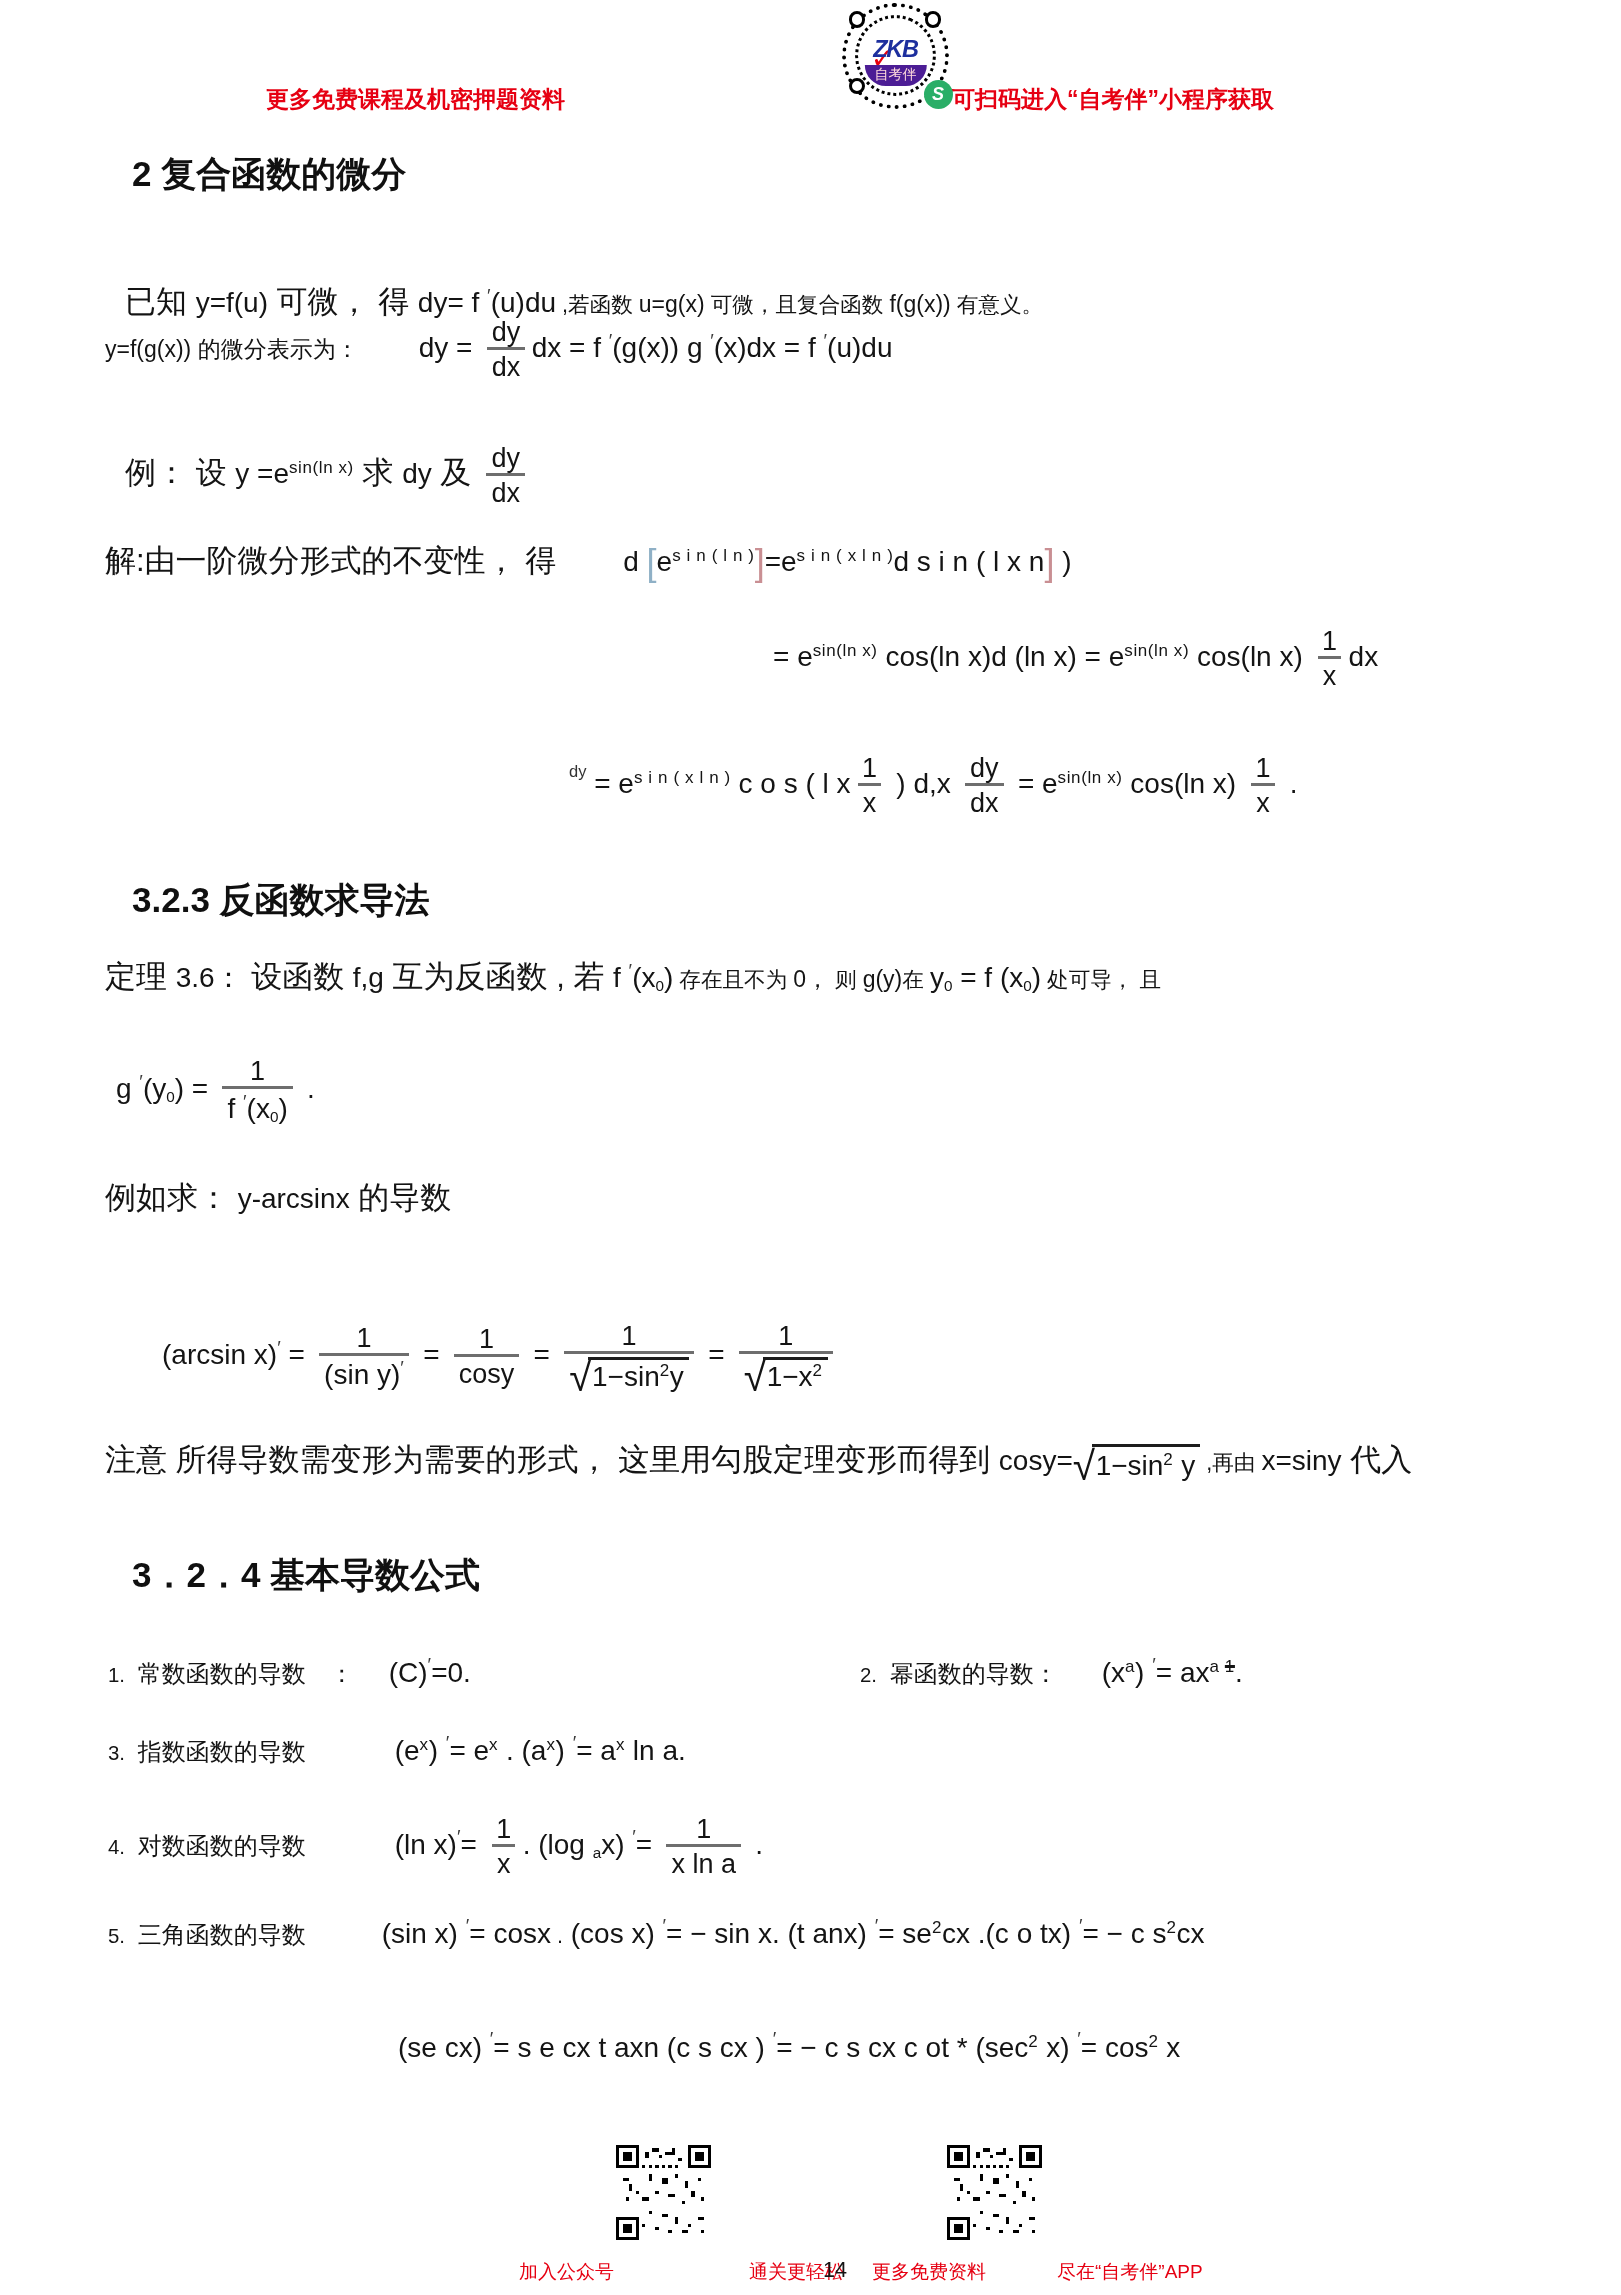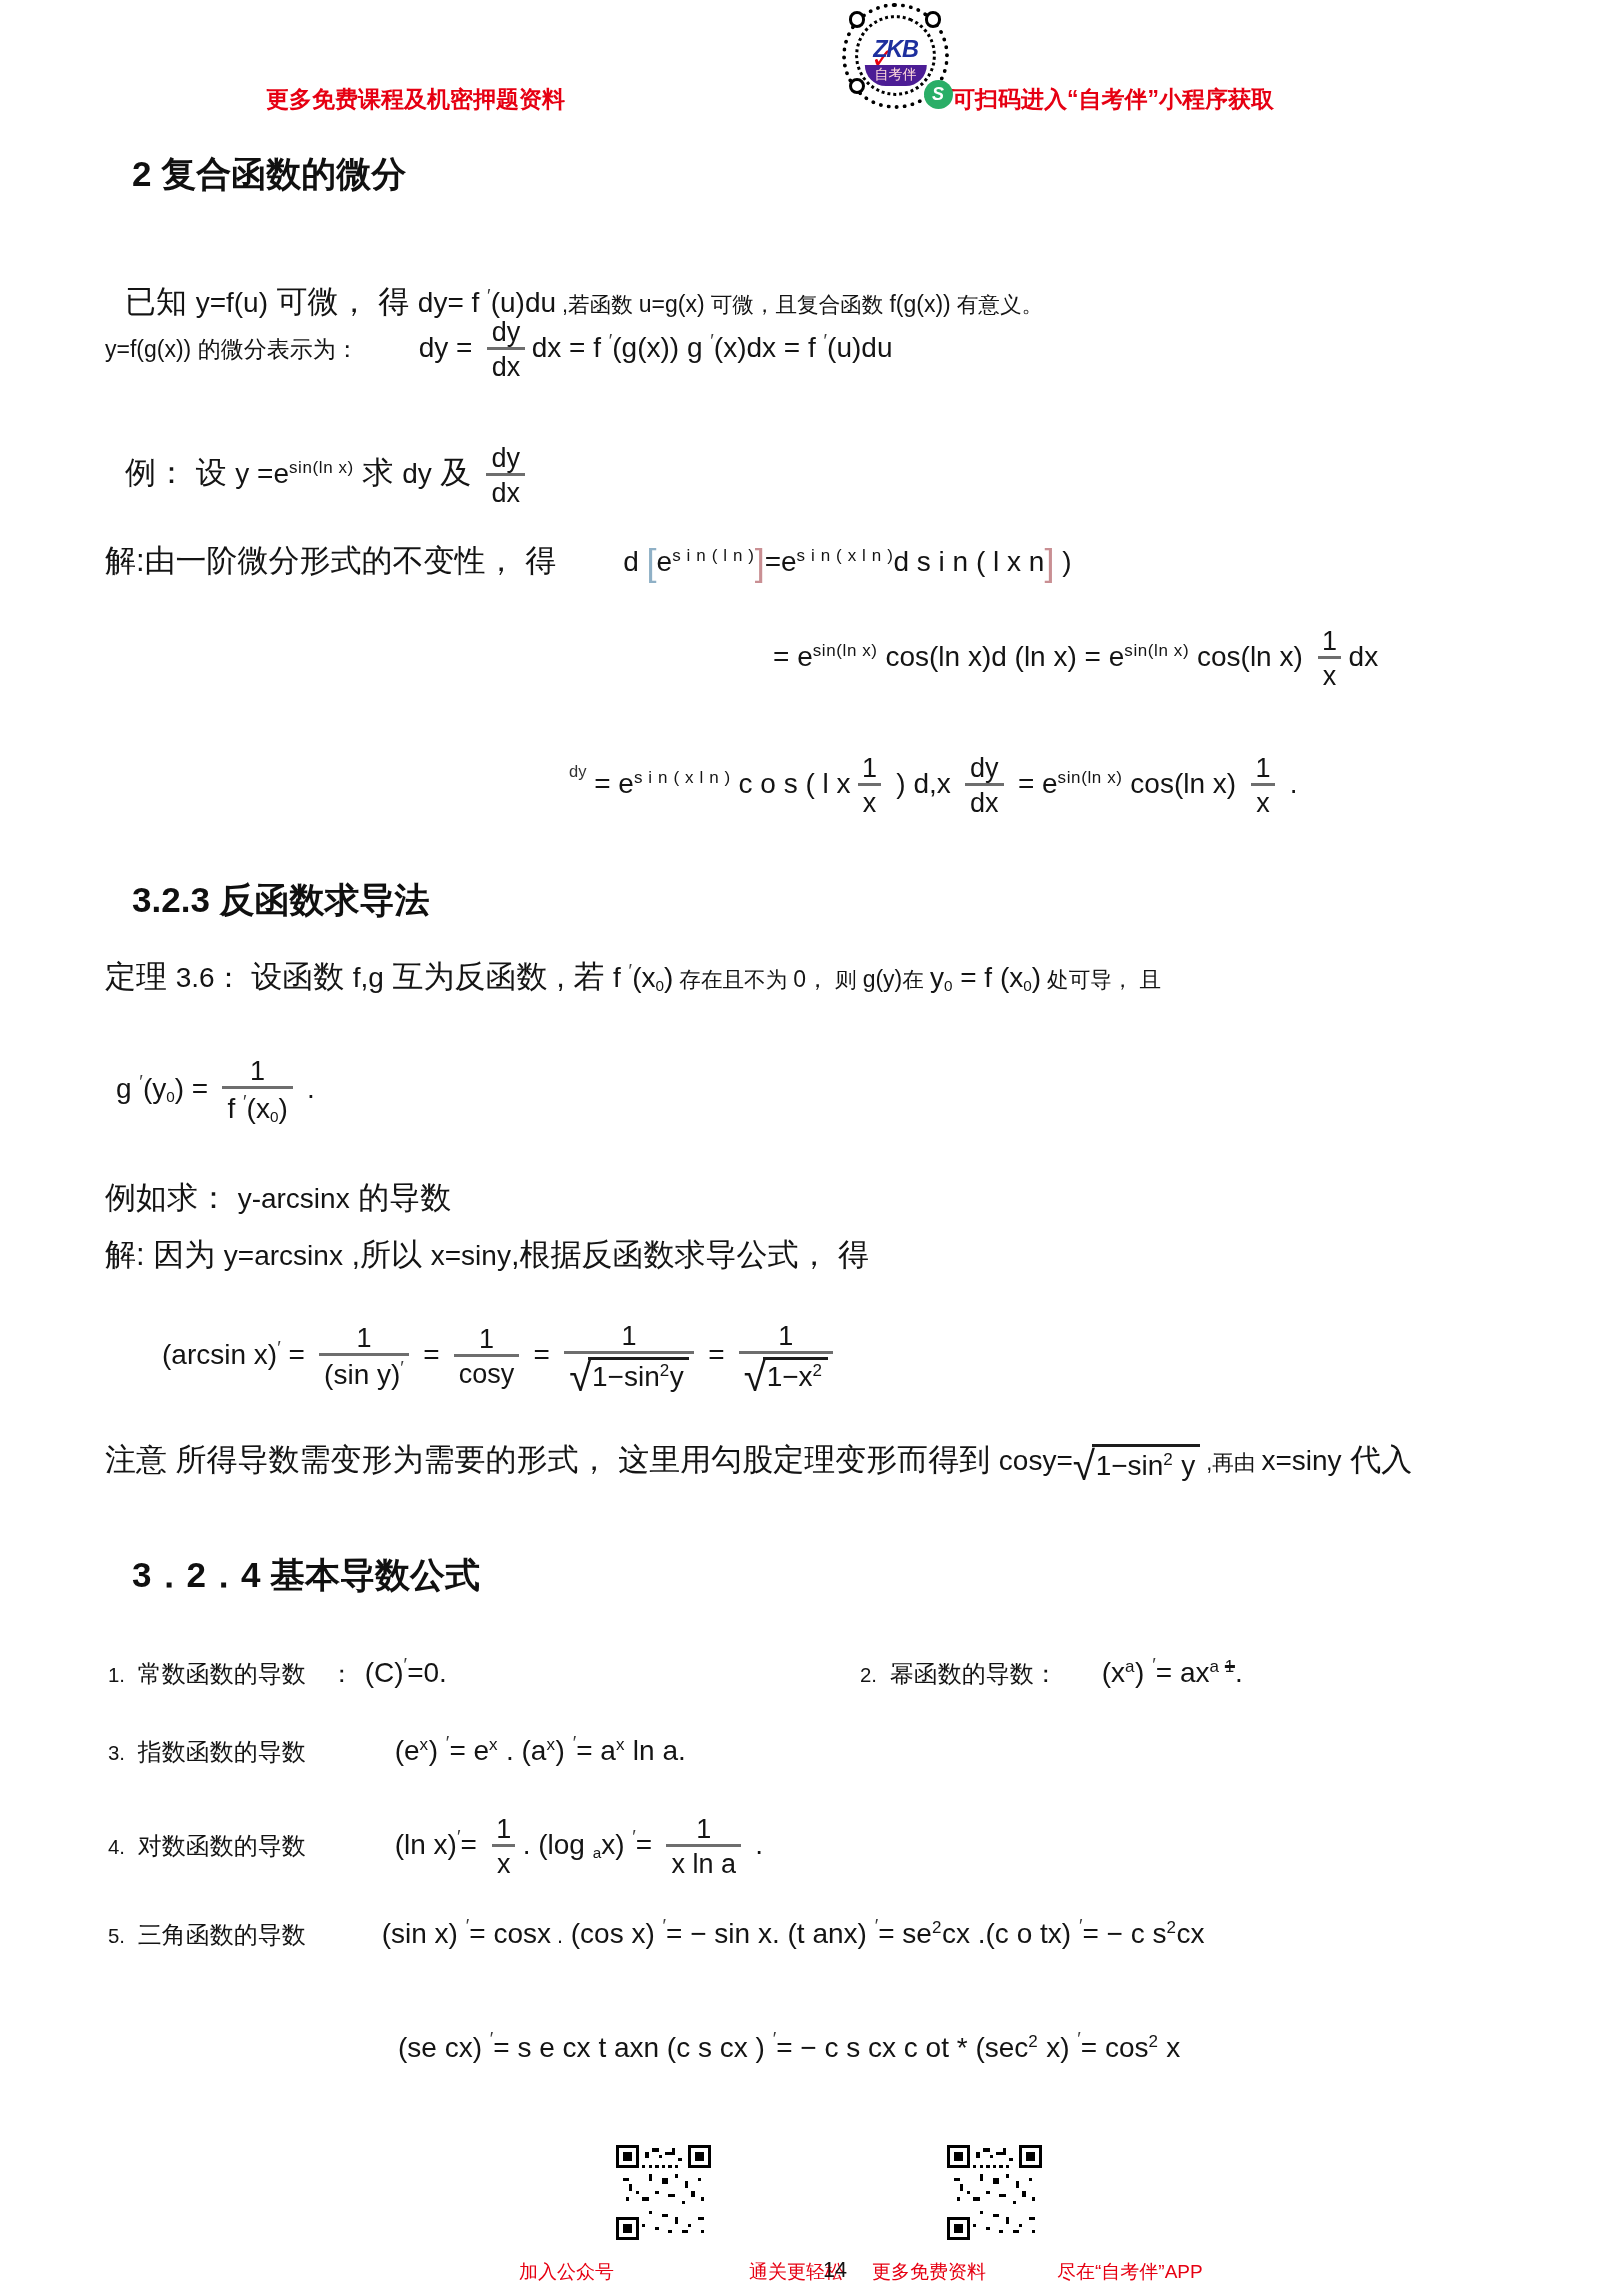--- a/index.html
+++ b/index.html
@@ -165,21 +165,20 @@
 
   <div class="line" style="left:105px;top:956px"><span class="cn">定理 </span><span class="m">3.6：</span><span class="cn">  设函数 </span><span class="m">f,g</span><span class="cn">  互为反函数 , 若 </span><span class="m">f </span><span class="pr">′</span><span class="m">(x</span><span class="sub">0</span><span class="m">)</span><span class="sm"> 存在且不为  </span><span class="smm">0，</span><span class="sm"> 则  </span><span class="smm">g(y)</span><span class="sm">在 </span><span class="m">y</span><span class="sub">0</span><span class="m"> = </span><span class="m">f (x</span><span class="sub">0</span><span class="m">)</span><span class="sm"> 处可导， 且</span></div>
 
   <div class="line" style="left:116px;top:1057px"><span class="m">g </span><span class="pr">′</span><span class="m">(y</span><span class="sub">0</span><span class="m">) = </span><span class="frac">
         <span class="num">1</span>
         <span class="den"><span class="m">f </span><span class="pr">′</span><span class="m">(x</span><span class="sub">0</span><span class="m">)</span></span>
       </span><span class="m"> .</span></div>
 
   <div class="line" style="left:105px;top:1177px"><span class="cn">例如求：  </span><span class="m">y-arcsinx</span><span class="cn"> 的导数</span></div>
 
-  <div class="line" style="left:105px;top:1234px"><span class="cn">解: 因为 </span><span class="m">y=arcsinx</span><span class="cn"> ,所以 </span><span class="m">x=siny</span><span class="cn">,根据反函数求导公式， 得</span></div>
 
   <div class="line" style="left:162px;top:1322px"><span class="m">(arcsin x)</span><span class="pr">′</span><span class="m"> = </span><span class="frac">
         <span class="num">1</span>
         <span class="den"><span class="m">(sin y)</span><span class="pr">′</span></span>
       </span><span class="m"> = </span><span class="frac">
         <span class="num">1</span>
         <span class="den">cosy</span>
       </span><span class="m"> = </span><span class="frac">
         <span class="num">1</span>
         <span class="den"><span class="sqrt">
@@ -195,21 +194,21 @@
       </span></div>
 
   <div class="line" style="left:105px;top:1439px"><span class="cn">注意  所得导数需变形为需要的形式，   这里用勾股定理变形而得到   </span><span class="m">cosy=</span><span class="sqrt">
         <span class="rad">√</span>
         <span class="radicand"><span class="m">1−sin</span><span class="sup">2</span><span class="m"> y</span></span>
       </span><span class="sm"> ,再由 </span><span class="m">x=siny</span><span class="cn"> 代入</span></div>
 
   <div class="h1" style="left:107px;top:1552px">3．2．4 基本导数公式</div>
 
   <div class="line" style="left:108px;top:1653px">
-    <span class="itemno">1.</span><span class="itemlabel">常数函数的导数　：</span><span class="formula" style="margin-left:11px"><span class="m">(C)</span><span class="prh">′</span><span class="m">=</span><span class="m">0.</span></span>
+    <span class="itemno">1.</span><span class="itemlabel">常数函数的导数　：</span><span class="formula" style="margin-left:35px"><span class="m">(C)</span><span class="prh">′</span><span class="m">=</span><span class="m">0.</span></span>
   </div>
   <div class="line" style="left:860px;top:1653px">
     <span class="itemno">2.</span><span class="itemlabel">幂函数的导数：</span><span class="formula" style="margin-left:44px"><span class="m">(x</span><span class="sup">a</span><span class="m">) </span><span class="prh">′</span><span class="m">= ax</span><span class="sup">a </span><span class="sup strike">1</span><span class="m">.</span></span>
   </div>
   <div class="line" style="left:108px;top:1731px">
     <span class="itemno">3.</span><span class="itemlabel">指数函数的导数</span><span class="formula" style="margin-left:89px"><span class="m">(e</span><span class="sup">x</span><span class="m">) </span><span class="prh">′</span><span class="m">= e</span><span class="sup">x</span><span class="m"> .</span><span class="m">     (a</span><span class="sup">x</span><span class="m">) </span><span class="prh">′</span><span class="m">= a</span><span class="sup">x</span><span class="m"> ln a.</span></span>
   </div>
   <div class="line" style="left:108px;top:1815px">
     <span class="itemno">4.</span><span class="itemlabel">对数函数的导数</span><span class="formula" style="margin-left:89px"><span class="m">(ln x)</span><span class="prh">′</span><span class="m">= </span><span class="frac">
           <span class="num">1</span>

